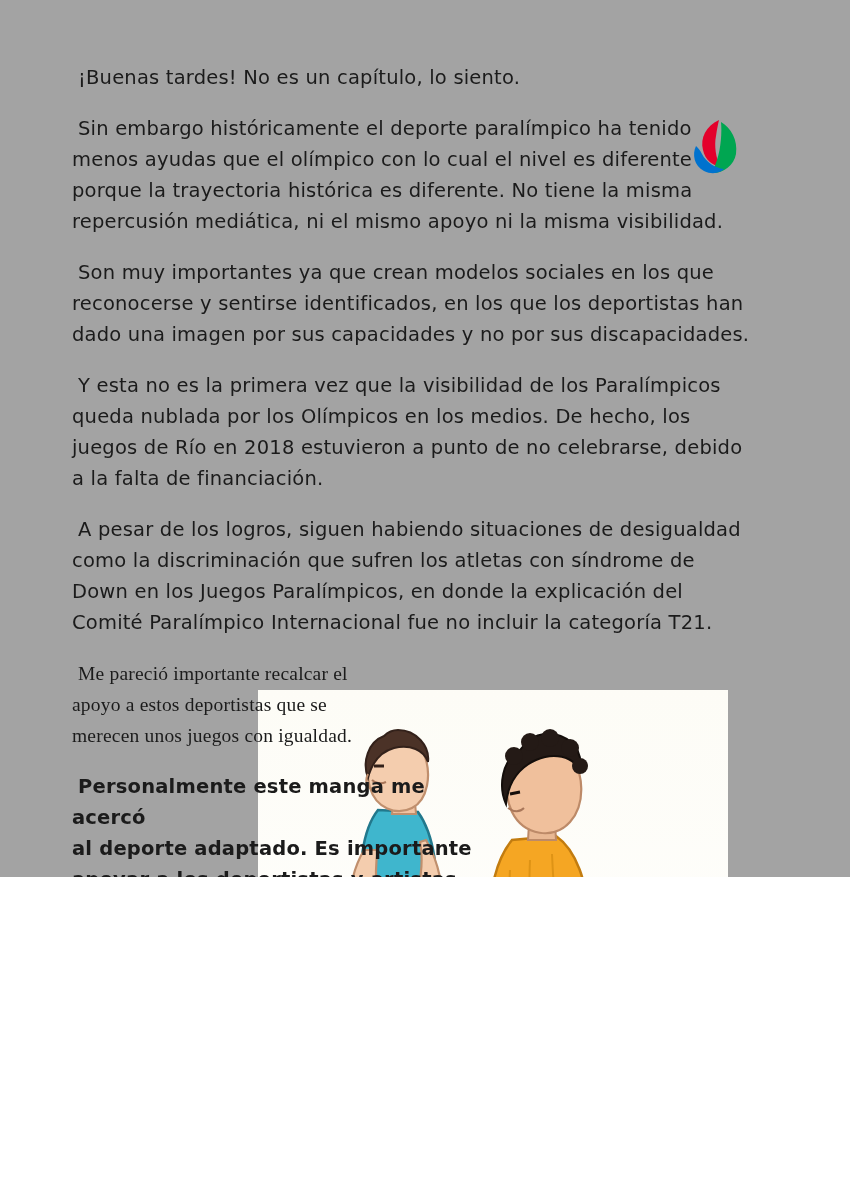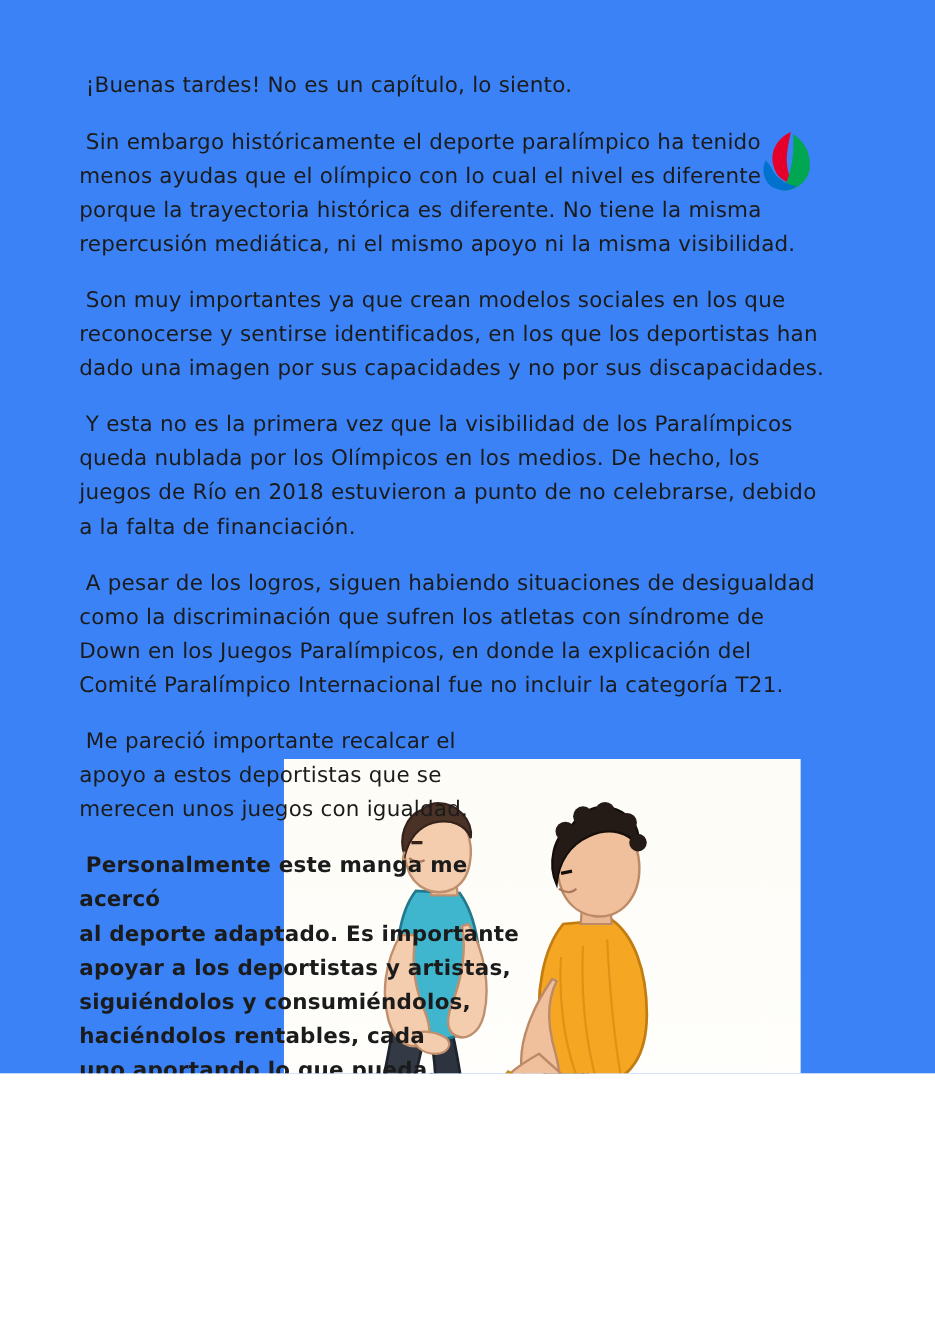--- a/index.html
+++ b/index.html
@@ -3,22 +3,22 @@
 <meta charset="utf-8">
 <style>
   html, body {
     margin: 0;
     padding: 0;
     background: #ffffff;
   }
   #page {
     position: relative;
     width: 850px;
-    height: 976px;
-    background: #3b82f6;
+    height: 877px;
+    background: #a3a3a3;
     overflow: hidden;
     font-family: "DejaVu Sans", sans-serif;
   }
 
   
   .text-col {
     position: absolute;
     left: 72px;
     top: 62px;
     width: 706px;
@@ -27,21 +27,21 @@
   .para {
     font-family: "DejaVu Sans", sans-serif;
     font-size: 19.5px;
     line-height: 31px;
     color: #1b1b1b;
     letter-spacing: 0.2px;
     margin: 0 0 20px 0;
     white-space: pre-line;
     text-indent: 6px;
   }
-  .para.narrow { width: 400px; }
+  .para.narrow { width: 400px; font-family: Liberation Serif, serif; }
   .para.narrow2 { width: 430px; font-weight: bold; }
   .para.sign {
     margin-top: 26px;
     text-indent: 88px;
     font-size: 17px;
   }
   .para.thanks { margin-top: 26px; }
 
   
   .agitos {

